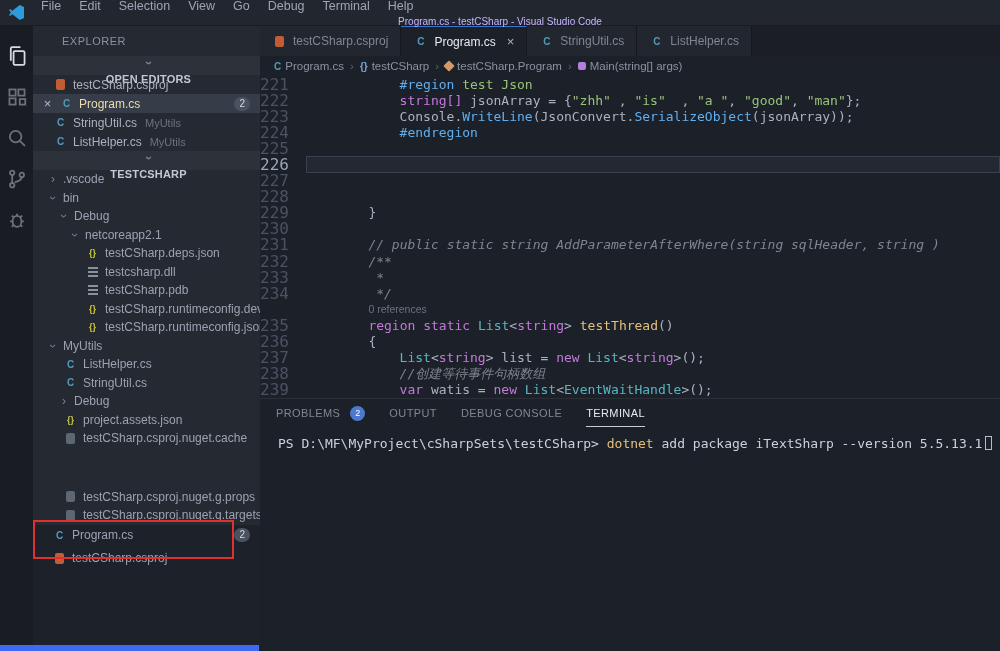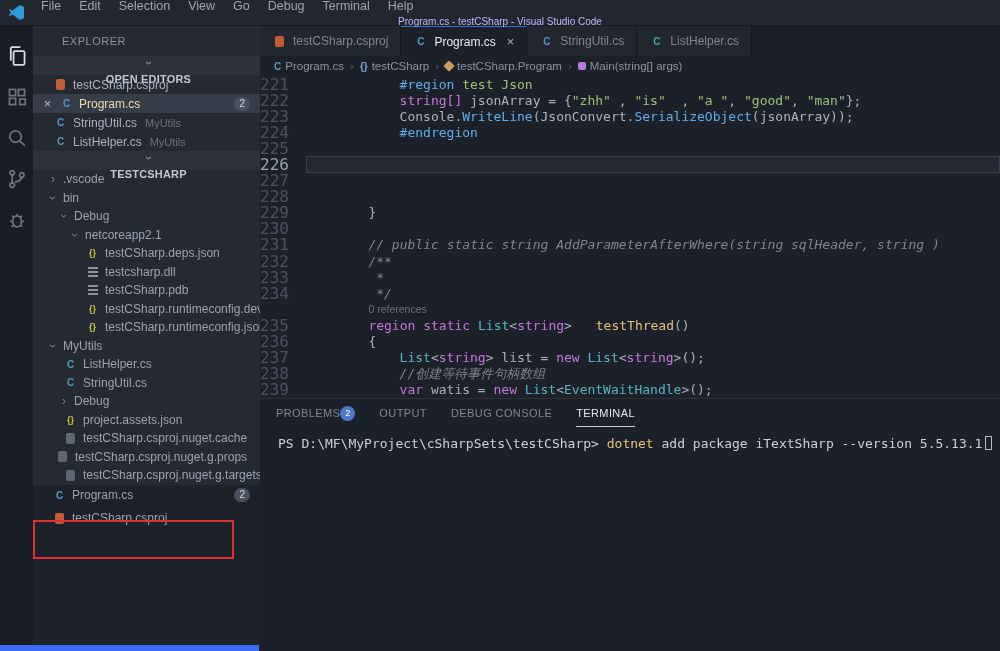--- a/index.html
+++ b/index.html
@@ -70,26 +70,26 @@
   .code { flex:1; font-family:"DejaVu Sans Mono", monospace; font-size:13px; overflow:hidden; }
   .cl { display:flex; height:16.1px; align-items:center; }
   .ln { width:46px; flex:none; text-align:center; padding-right:17px; color:#4b5263; font-size:16px; }
   .clbody { flex:1; display:flex; align-items:center; height:100%; min-width:0; }
   .ct { white-space:pre; }
   .ct.lens { color:#6b7280; font-size:10.5px; font-family:"Liberation Sans", sans-serif; }
   .cl.current .clbody { background:rgba(140,160,200,.07); box-shadow:inset 0 0 0 1px #39414f; }
   .cl.current .ln { color:#9aa5b5; }
   .tk-fg { color:#abb2bf; } .tk-kw { color:#c678dd; } .tk-type { color:#56b6c2; }
   .tk-str { color:#98c379; } .tk-com { color:#7f848e; font-style:italic; }
-  .tk-fn { color:#61afef; } .tk-fnd { color:#e5c07b;margin-left:16px; } .tk-pp { color:#61afef; }
+  .tk-fn { color:#61afef; } .tk-fnd { color:#e5c07b; } .tk-pp { color:#61afef; }
 
   
   .panel { height:253px; flex:none; border-top:1px solid #2a2f38; display:flex; flex-direction:column; }
   .panel-tabs { height:28px; display:flex; align-items:center; padding-left:16px; gap:24px; flex:none; }
-  .ptab { height:28px; display:flex; align-items:center; gap:0; color:#7e8794; font-size:11px; letter-spacing:.4px; }
+  .ptab { height:28px; display:flex; align-items:center; gap:10px; color:#7e8794; font-size:11px; letter-spacing:.4px; }
   .ptab.active { color:#e6eaf0; border-bottom:1px solid #c8ccd4; }
   .pbadge { width:15px; height:15px; border-radius:50%; background:#4d78cc; color:#fff; font-size:9px; display:flex; align-items:center; justify-content:center; }
   .terminal { flex:1; padding:9px 0 0 18px; font-family:"DejaVu Sans Mono", monospace; font-size:13px; color:#c9d1dc; }
   .t-fg { color:#c9d1dc; } .t-cmd { color:#e5c07b; }
   .cursor { display:inline-block; width:7px; height:14px; border:1px solid #b6bdc9; margin-left:3px; vertical-align:-2px; }
 
   
   .annotation-box { position:absolute; left:33px; top:520px; width:201px; height:39px; border:2px solid #e03131; z-index:20; pointer-events:none; }
   .status-strip { position:absolute; left:0; bottom:0; width:259px; height:6px; background:#3d6bf3; z-index:15; }
 </style>
@@ -236,21 +236,21 @@
           <span class="tree-label">Debug</span>
         </div>
         <div class="tree-row" style="padding-left: 30px;">
           <span class="fi fi-json">{}</span>
           <span class="tree-label">project.assets.json</span>
         </div>
         <div class="tree-row" style="padding-left: 30px;">
           <span class="fi fi-nuget"></span>
           <span class="tree-label">testCSharp.csproj.nuget.cache</span>
         </div>
-        <div class="tree-row" style="padding-left: 22px;">
+        <div class="tree-row" style="padding-left: 30px; margin-top: 40px;">
           <span class="fi fi-nuget"></span>
           <span class="tree-label">testCSharp.csproj.nuget.g.props</span>
         </div>
         <div class="tree-row" style="padding-left: 30px;">
           <span class="fi fi-nuget"></span>
           <span class="tree-label">testCSharp.csproj.nuget.g.targets</span>
         </div>
       </div>
     <div class="sb-footer">
         <div class="tree-row" style="padding-left: 19px;">

